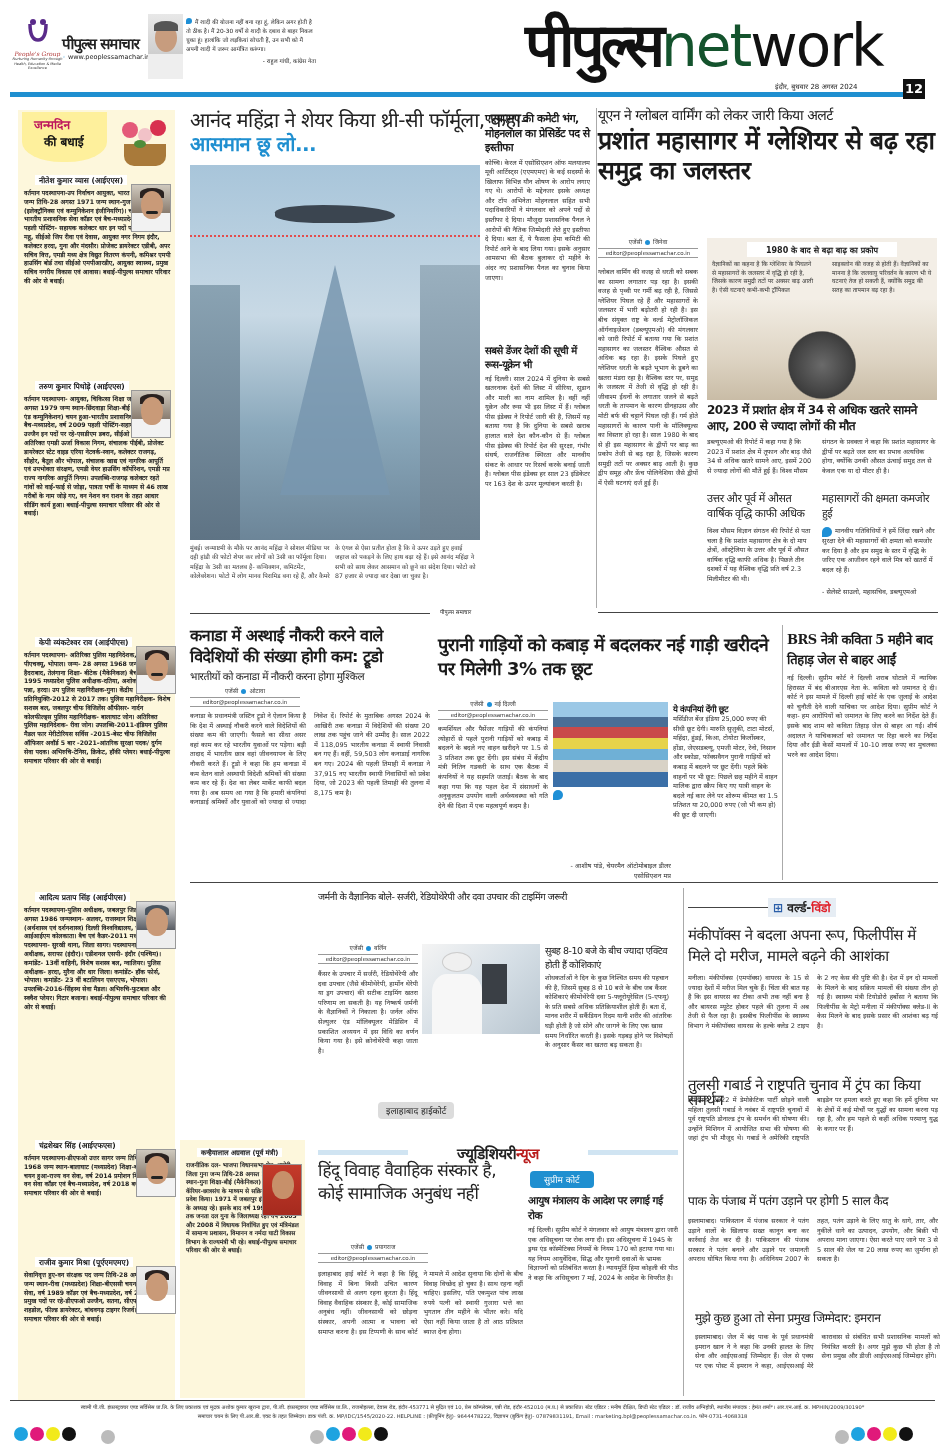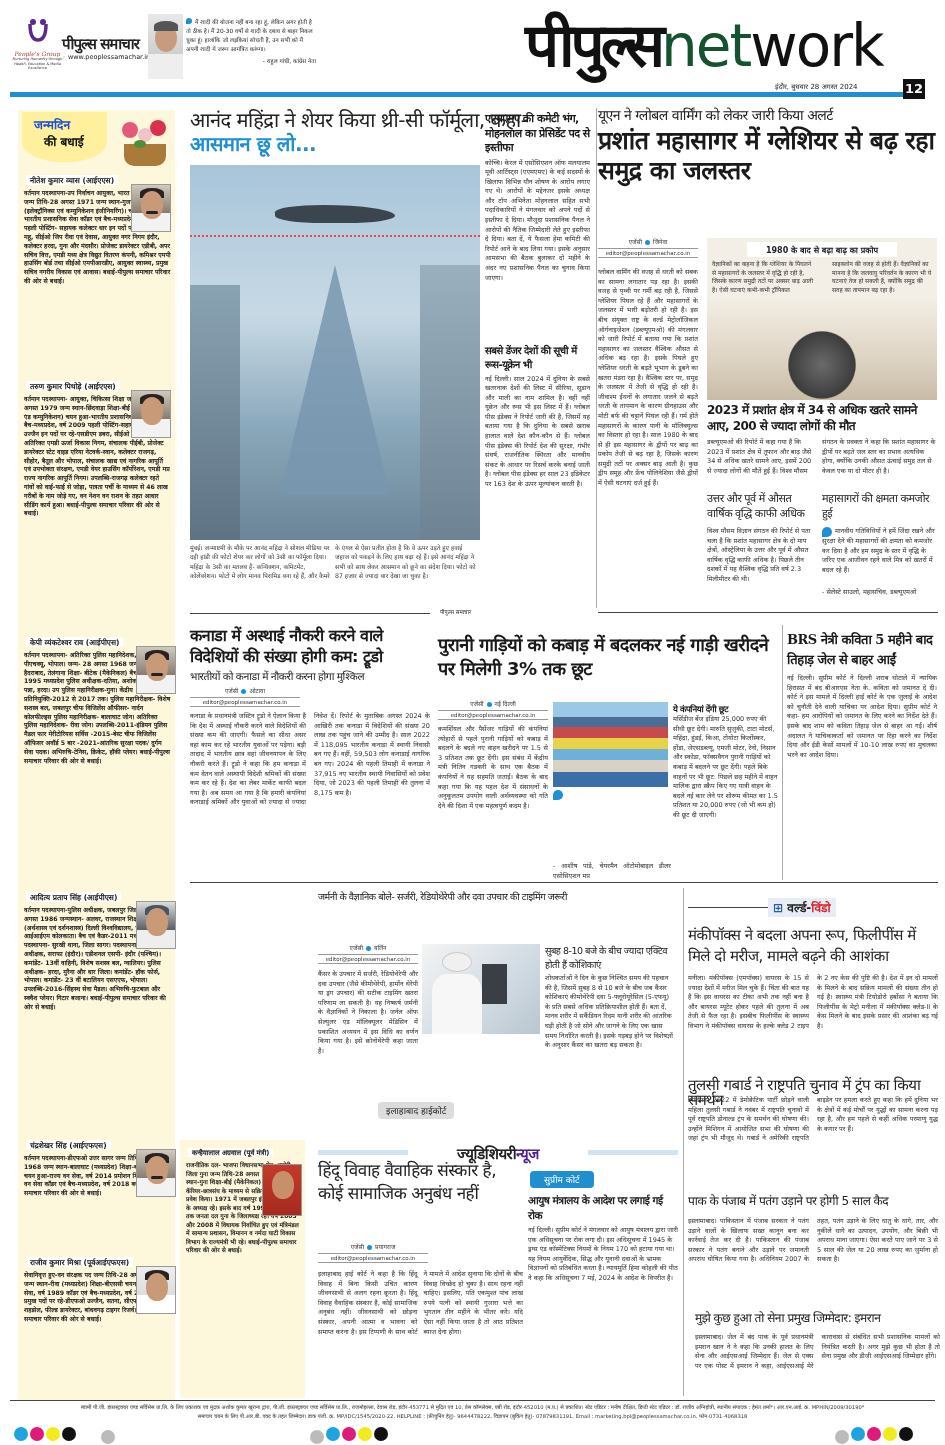--- a/index.html
+++ b/index.html
@@ -11,21 +11,21 @@
 .byline{font-size:6px;text-align:center;color:#333}
 .byline .dot{display:inline-block;width:5px;height:5px;border-radius:50%;background:#1e8fd6;margin:0 3px;vertical-align:middle}
 .email{font-size:5.5px;border-top:1px solid #999;border-bottom:1px solid #999;padding:1px 0;text-align:center;margin-top:2px;color:#333}
 .rule{position:absolute;background:#444}
 
 .blue-bar{position:absolute;left:10px;top:92px;width:893px;height:5px;background:#1f8fd0}
 .page-num{position:absolute;left:903px;top:79px;width:22px;height:20px;background:#111;color:#fff;font-weight:bold;font-size:13px;text-align:center;line-height:20px}
 
 .sidebar{position:absolute;left:18px;top:110px;width:157px;height:1290px;background:#fdf7dc}
 .bday-card{position:absolute;left:0;width:157px}
-.bday-name{font-size:7.5px;font-weight:bold;background:#fff;padding:0 4px;color:#1a1a1a;display:inline-block;margin-left:8px}
+.bday-name{font-size:7.5px;font-weight:bold;background:#fff;padding:0 4px;color:#1a1a1a;display:inline-block;margin-left:17px}
 .bday-body{font-size:6.2px;line-height:8.8px;color:#222;padding:2px 4px 0 6px;font-weight:bold}
 .photo{position:absolute;width:40px;height:48px;border:1px solid #999;background:linear-gradient(#cfc9be,#8a7d70 60%,#f2f2f2 61%)}
 .photo .face{position:absolute;left:9px;top:6px;width:22px;height:28px;border-radius:50% 50% 45% 45%;background:#c99a78}
 .photo .hair{position:absolute;left:8px;top:3px;width:24px;height:10px;border-radius:50% 50% 0 0;background:#2a2220}
 .photo .stache{position:absolute;left:14px;top:26px;width:12px;height:3px;background:#222;border-radius:2px}
 
 .sky-img{background:linear-gradient(180deg,#a8c5da 0%,#c8d9e5 40%,#8aa8bb 70%,#6c8598 100%)}
 .jet{position:absolute;width:120px;height:18px;background:#3b4550;border-radius:40% 60% 40% 40%}
 .pyramid{position:absolute;width:0;height:0;border-left:55px solid transparent;border-right:55px solid transparent;border-bottom:230px solid rgba(120,150,175,0.85)}
 .earth{background:radial-gradient(circle at 50% 65%,#6a6a6a 0,#3c3c3c 25%,transparent 26%),radial-gradient(circle at 50% 70%,#e28a3a 0,#b2552a 10%,transparent 11%),linear-gradient(#f2ede4,#ddd3c2 60%,#c9bca6)}
@@ -66,21 +66,21 @@
   <div class="abs" style="left:525px;top:10px;white-space:nowrap;line-height:70px">
     <span style="font-size:60px;font-weight:bold;color:#111;letter-spacing:-4px">पीपुल्स</span><span style="font-size:58px;color:#14532d;letter-spacing:-2px">net</span><span style="font-size:58px;color:#111;letter-spacing:-2px">work</span>
   </div>
   <div class="abs" style="left:775px;top:82px;font-size:7px;color:#222;white-space:nowrap">इंदौर, बुधवार 28 अगस्त 2024</div>
   <div class="page-num">12</div>
   <div class="blue-bar"></div>
 </div>
 
 <div class="sidebar">
   <div style="position:absolute;left:4px;top:2px;width:85px;height:50px;background:#fef09c;border-radius:0 0 40px 40px/0 0 20px 20px">
-    <div style="font-size:12px;font-weight:bold;color:#1d4ed8;margin:4px 0 0 12px">जन्मदिन</div>
+    <div style="font-size:12px;font-weight:bold;color:#be185d;margin:4px 0 0 12px">जन्मदिन</div>
     <div style="font-size:12px;font-weight:bold;color:#111;margin-left:22px">की बधाई</div>
   </div>
   <div style="position:absolute;left:98px;top:4px;width:56px;height:55px">
     <div style="position:absolute;left:8px;top:30px;width:42px;height:22px;background:#a97a3a;border-radius:0 0 10px 10px"></div>
     <div style="position:absolute;left:6px;top:8px;width:16px;height:16px;border-radius:50%;background:#e45a79"></div>
     <div style="position:absolute;left:22px;top:14px;width:14px;height:14px;border-radius:50%;background:#f2c2c8"></div>
     <div style="position:absolute;left:34px;top:6px;width:16px;height:16px;border-radius:50%;background:#d8304f"></div>
     <div style="position:absolute;left:18px;top:26px;width:12px;height:8px;border-radius:50%;background:#4f8d3a"></div>
   </div>
 
@@ -126,21 +126,21 @@
     <div class="bday-name">चंद्रशेखर सिंह (आईएफएस)</div>
     <div class="photo" style="left:118px;top:16px">
         <div class="hair"></div>
         <div class="face"></div>
         <div class="stache"></div>
       </div>
     <div class="bday-body" style="height:92px;overflow:hidden">वर्तमान पदस्थापना-डीएफओ उत्तर सागर जन्म तिथि-28 अगस्त 1968 जन्म स्थान-बालाघाट (मध्यप्रदेश) शिक्षा-बीएससी बॉटनी चयन हुआ-राज्य वन सेवा, वर्ष 2014 प्रमोशन मिला-भारतीय वन सेवा कॉडर एवं बैच-मध्यप्रदेश, वर्ष 2018 बधाई-पीपुल्स समाचार परिवार की ओर से बधाई।</div>
   </div>
 
   <div class="bday-card" style="top:1140px;width:157px">
-    <div class="bday-name">राजीव कुमार मिश्रा (पूर्वआईएफएस)</div>
+    <div class="bday-name">राजीव कुमार मिश्रा (पूर्एएमएमए)</div>
     <div class="photo" style="left:118px;top:16px;background:linear-gradient(#eee,#ddd 60%,#fff 61%)">
         <div class="hair"></div>
         <div class="face"></div>
       </div>
     <div class="bday-body" style="height:112px;overflow:hidden">सेवानिवृत्त हुए-वन संरक्षक पद जन्म तिथि-28 अगस्त 1963 जन्म स्थान-रीवा (मध्यप्रदेश) शिक्षा-बीएससी चयन हुआ-राज्य वन सेवा, वर्ष 1989 कॉडर एवं बैच-मध्यप्रदेश, वर्ष 2003 इन प्रमुख पदों पर रहे-डीएफओ उज्जैन, सतना, सीएफ वर्किंग प्लान शहडोल, फील्ड डायरेक्टर, बांधवगढ़ टाइगर रिजर्व। बधाई-पीपुल्स समाचार परिवार की ओर से बधाई।</div>
   </div>
 </div>
 
 <div class="abs" style="left:180px;top:1140px;width:125px;height:258px;background:#fdf7dc">
   <div class="bday-name" style="font-size:6.8px">कन्हैयालाल अग्रवाल (पूर्व मंत्री)</div>
@@ -212,21 +212,21 @@
 <div class="abs txt" style="left:190px;top:712px;width:240px;height:160px;column-count:2;column-gap:8px">कनाडा के प्रधानमंत्री जस्टिन ट्रूडो ने ऐलान किया है कि देश में अस्थाई नौकरी करने वाले विदेशियों की संख्या कम की जाएगी। फैसले का सीधा असर वहां काम कर रहे भारतीय युवाओं पर पड़ेगा। बड़ी तादाद में भारतीय छात्र वहां जीवनयापन के लिए नौकरी करते हैं। ट्रूडो ने कहा कि हम कनाडा में कम वेतन वाले अस्थायी विदेशी श्रमिकों की संख्या कम कर रहे हैं। देश का लेबर मार्केट काफी बदल गया है। अब समय आ गया है कि हमारी कंपनियां कनाडाई श्रमिकों और युवाओं को ज्यादा से ज्यादा निवेश दें। रिपोर्ट के मुताबिक अगस्त 2024 के आखिरी तक कनाडा में विदेशियों की संख्या 20 लाख तक पहुंच जाने की उम्मीद है। साल 2022 में 118,095 भारतीय कनाडा में स्थायी निवासी बन गए हैं। वहीं, 59,503 लोग कनाडाई नागरिक बन गए। 2024 की पहली तिमाही में कनाडा ने 37,915 नए भारतीय स्थायी निवासियों को प्रवेश दिया, जो 2023 की पहली तिमाही की तुलना में 8,175 कम है।</div>
 
 <div class="abs hd" style="left:438px;top:633px;width:340px;font-size:18px;line-height:24px">पुरानी गाड़ियों को कबाड़ में बदलकर नई गाड़ी खरीदने पर मिलेगी 3% तक छूट</div>
 <div class="abs" style="left:438px;top:700px;width:110px">
   <div class="byline"><span>एजेंसी</span><span class="dot"></span><span>नई दिल्ली</span></div>
   <div class="email">editor@peoplessamachar.co.in</div>
 </div>
 <div class="abs txt" style="left:438px;top:725px;width:110px;height:152px">कमर्शियल और पैसेंजर गाड़ियों की कंपनियां त्योहारों से पहले पुरानी गाड़ियों को कबाड़ में बदलने के बदले नए वाहन खरीदने पर 1.5 से 3 प्रतिशत तक छूट देंगी। इस संबंध में केंद्रीय मंत्री नितिन गडकरी के साथ एक बैठक में कंपनियों ने यह सहमति जताई। बैठक के बाद कहा गया कि यह पहल देश में संसाधनों के अनुकूलतम उपयोग वाली अर्थव्यवस्था को गति देने की दिशा में एक महत्वपूर्ण कदम है।</div>
 <div class="abs cars" style="left:553px;top:702px;width:115px;height:85px"></div>
 <div class="abs txt" style="left:553px;top:790px;width:118px;height:72px;text-align:left"><span class="quote-mark"></span></div>
-<div class="abs txt" style="left:553px;top:862px;width:118px;height:20px;">- आशीष पांडे, चेयरमैन ऑटोमोबाइल डीलर एसोसिएशन मप्र</div>
+<div class="abs txt" style="left:553px;top:862px;width:118px;height:20px;text-align:right">- आशीष पांडे, चेयरमैन ऑटोमोबाइल डीलर एसोसिएशन मप्र</div>
 <div class="abs" style="left:673px;top:703px;width:105px">
   <div class="hd" style="font-size:8.5px;line-height:12px">ये कंपनियां देंगी छूट</div>
   <div class="txt" style="height:160px;text-align:left">मर्सिडीज बेंज इंडिया 25,000 रुपए की सीधी छूट देगी। मारुति सुजुकी, टाटा मोटर्स, महिंद्रा, हुंडई, किआ, टोयोटा किर्लोस्कर, होंडा, जेएसडब्ल्यू, एमजी मोटर, रेनो, निसान और स्कोडा, फॉक्सवैगन पुरानी गाड़ियों को कबाड़ में बदलने पर छूट देंगी। पहले बिके वाहनों पर भी छूट: पिछले छह महीने में वाहन मालिक द्वारा स्क्रैप किए गए यात्री वाहन के बदले नई कार लेने पर शोरूम कीमत का 1.5 प्रतिशत या 20,000 रुपए (जो भी कम हो) की छूट दी जाएगी।</div>
 </div>
 <div class="rule" style="left:782px;top:625px;width:1px;height:255px;background:#aaa"></div>
 
 <div class="abs" style="left:787px;top:630px;width:150px">
   <div class="hd" style="font-size:13px;line-height:20px;font-family:'DejaVu Serif',serif">BRS नेत्री कविता 5 महीने बाद तिहाड़ जेल से बाहर आईं</div>
   <div class="txt" style="margin-top:4px;height:180px">नई दिल्ली। सुप्रीम कोर्ट ने दिल्ली शराब घोटाले में न्यायिक हिरासत में बंद बीआरएस नेता के. कविता को जमानत दे दी। कोर्ट ने इस मामले में दिल्ली हाई कोर्ट के एक जुलाई के आदेश को चुनौती देने वाली याचिका पर आदेश दिया। सुप्रीम कोर्ट ने कहा- हम आरोपियों को जमानत के लिए करने का निर्देश देते हैं। इसके बाद शाम को कविता तिहाड़ जेल से बाहर आ गईं। शीर्ष अदालत ने याचिकाकर्ता को जमानत पर रिहा करने का निर्देश दिया और ईडी केसों मामलों में 10-10 लाख रुपए का मुचलका भरने का आदेश दिया।</div>
 </div>
@@ -249,21 +249,21 @@
 <div class="abs" style="left:545px;top:944px;width:130px">
   <div class="hd-light" style="font-size:9.5px;line-height:14px">सुबह 8-10 बजे के बीच ज्यादा एक्टिव होती हैं कोशिकाएं</div>
   <div class="txt" style="margin-top:2px;height:155px;text-align:left">शोधकर्ताओं ने दिन के कुछ निश्चित समय की पहचान की है, जिसमें सुबह 8 से 10 बजे के बीच जब कैंसर कोशिकाएं कीमोथेरेपी दवा 5-फ्लूरोयूरेसिल (5-एफयू) के प्रति सबसे अधिक प्रतिक्रियाशील होती हैं। बता दें, मानव शरीर में सर्कैडियन रिदम यानी शरीर की आंतरिक घड़ी होती है जो सोने और जागने के लिए एक खास समय निर्धारित करती है। इसके गड़बड़ होने पर विशेषज्ञों के अनुसार कैंसर का खतरा बढ़ सकता है।</div>
 </div>
 <div class="rule" style="left:683px;top:888px;width:1px;height:508px;background:#aaa"></div>
 
 <div class="abs" style="left:318px;top:1143px;width:360px;height:20px">
   <div style="position:absolute;left:0;top:7px;width:90px;height:5px;background:#d0e4f2"></div>
   <div style="position:absolute;left:270px;top:7px;width:90px;height:5px;background:#d0e4f2"></div>
   <div style="position:absolute;left:100px;top:0;width:160px;text-align:center;font-size:15px;font-weight:bold;letter-spacing:-0.5px">
-    <span style="color:#222">ज्यूडिशियरी</span><span style="color:#4c1d95">न्यूज</span>
+    <span style="color:#222">ज्यूडिशियरी</span><span style="color:#b91c1c">न्यूज</span>
   </div>
 </div>
 <div class="abs" style="left:378px;top:1099px"><span class="pill" style="background:#dcdcdc;color:#222">इलाहाबाद हाईकोर्ट</span></div>
 <div class="abs hd-light" style="left:318px;top:1159px;width:205px;font-size:17px;line-height:23px">हिंदू विवाह वैवाहिक संस्कार है, कोई सामाजिक अनुबंध नहीं</div>
 <div class="abs" style="left:318px;top:1243px;width:110px">
   <div class="byline"><span>एजेंसी</span><span class="dot"></span><span>प्रयागराज</span></div>
   <div class="email">editor@peoplessamachar.co.in</div>
 </div>
 <div class="abs txt" style="left:318px;top:1270px;width:205px;height:125px;column-count:2;column-gap:6px">इलाहाबाद हाई कोर्ट ने कहा है कि हिंदू विवाह में बिना किसी उचित कारण जीवनसाथी से अलग रहना क्रूरता है। हिंदू विवाह वैवाहिक संस्कार है, कोई सामाजिक अनुबंध नहीं। जीवनसाथी को छोड़ना संस्कार, अपनी आत्मा व भावना को समाप्त करना है। इस टिप्पणी के साथ कोर्ट ने मामले में आदेश सुनाया कि दोनों के बीच विवाह विच्छेद हो चुका है। साथ रहना नहीं चाहिए। इसलिए, पति एकमुश्त पांच लाख रुपये पत्नी को स्थायी गुजारा भत्ते का भुगतान तीन महीने के भीतर करे। यदि ऐसा नहीं किया जाता है तो आठ प्रतिशत ब्याज देना होगा।</div>
 <div class="abs" style="left:530px;top:1168px"><span class="pill" style="background:#1f8fd0;color:#fff;padding:2px 14px">सुप्रीम कोर्ट</span></div>

